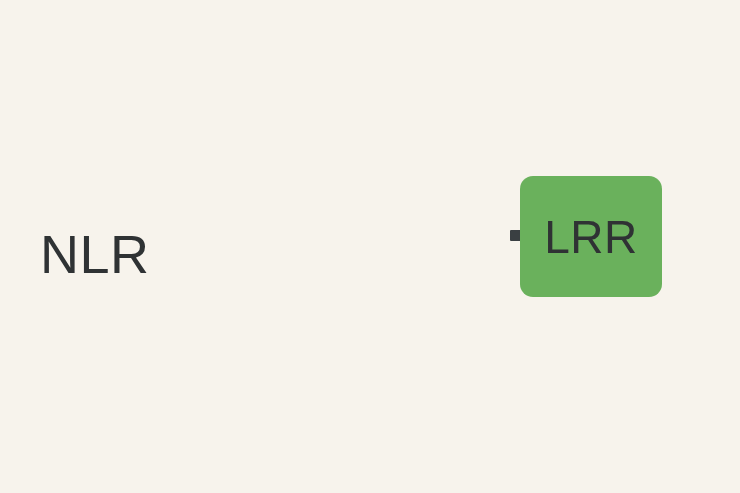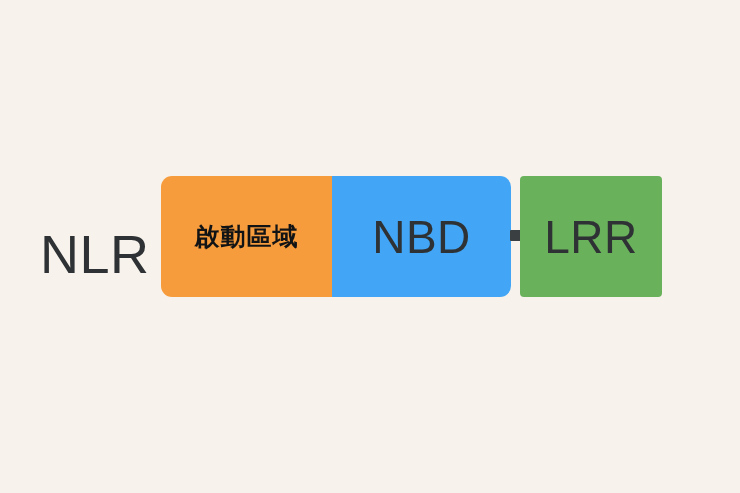--- a/index.html
+++ b/index.html
@@ -95,51 +95,40 @@
   }
 
   
   #domain-lrr {
     position: absolute;
     left: 520px;
     top: 176px;
     width: 142px;
     height: 121px;
     background: #6ab15c;
-    border-radius: 4px;
+    border-radius: 13px;
     display: flex;
     align-items: center;
     justify-content: center;
   }
   #domain-lrr .seg-label {
     font-size: 46px;
     font-weight: 400;
     color: #2f3234;
     letter-spacing: 0.5px;
     white-space: nowrap;
   }
 </style>
 </head>
 <body>
 
 <div id="diagram-canvas">
 
   <div id="protein-label">NLR</div>
 
-  <div id="domain-bar">
-
-    <div id="domain-activation" class="domain-seg">
-      <span class="seg-label">啟動區域</span>
-    </div>
-
-    <div id="domain-nbd" class="domain-seg">
-      <span class="seg-label">NBD</span>
-    </div>
-
-  </div>
 
   <div id="domain-linker"></div>
 
   <div id="domain-lrr">
     <span class="seg-label">LRR</span>
   </div>
 
 </div>
 
 </body></html>

